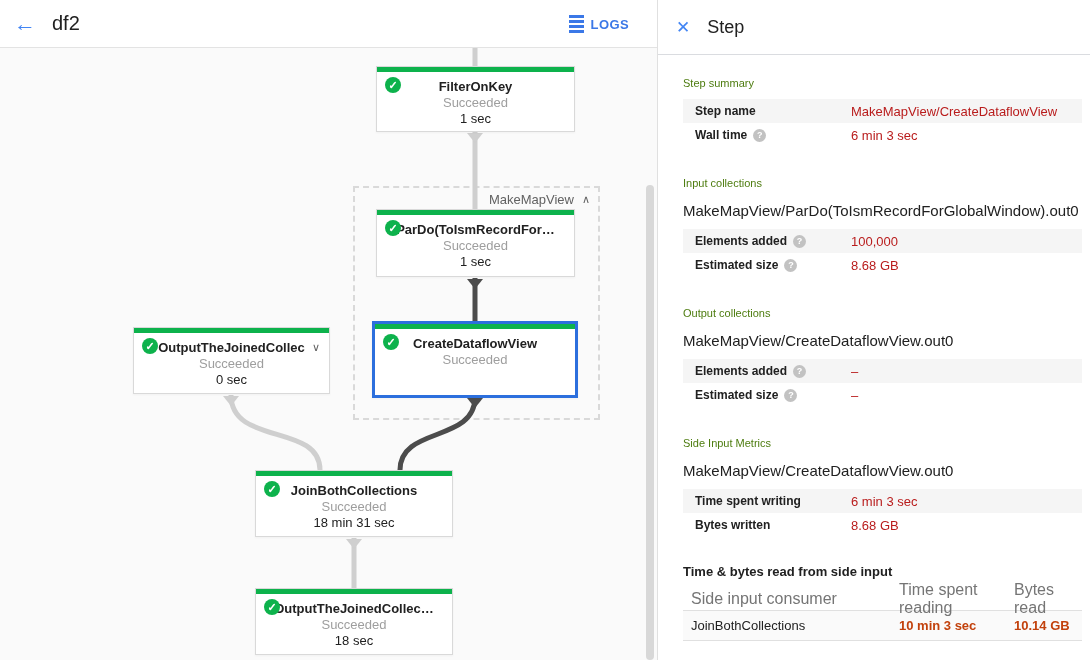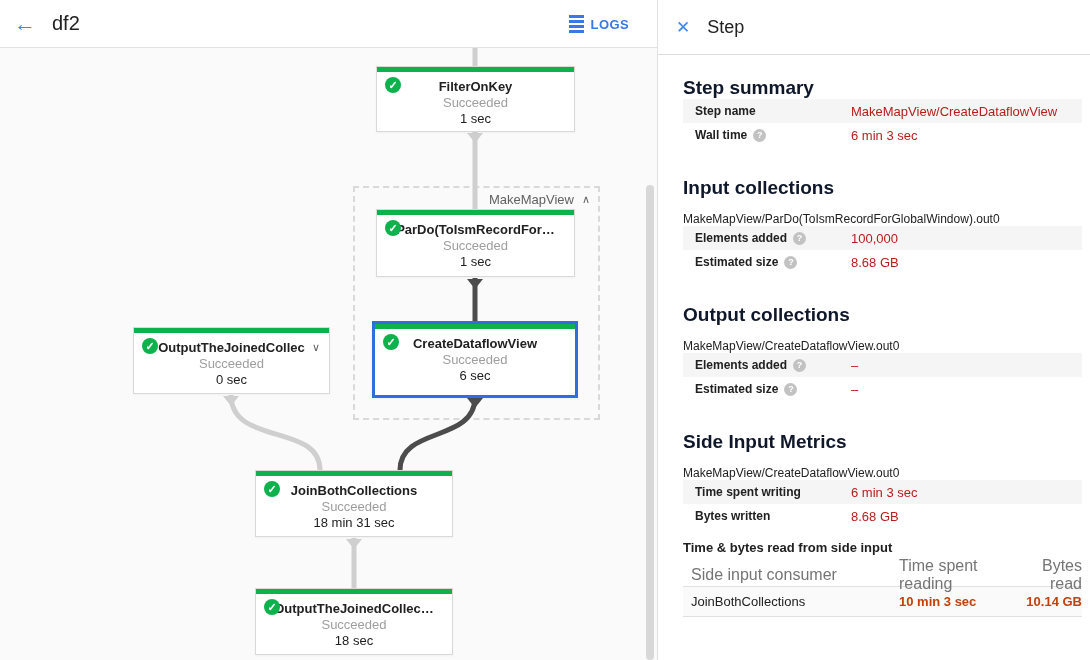--- a/index.html
+++ b/index.html
@@ -46,44 +46,44 @@
                      background:#d8d8d8; border-radius:4px; }
 
   
   .details-panel { position:relative; width:433px; height:660px; background:#fff;
                    border-left:1px solid #e0e0e0; }
   .details-header { height:55px; display:flex; align-items:center; border-bottom:1px solid #dadce0; }
   .close-icon { color:#4285f4; font-size:17px; margin:0 17px 0 18px; cursor:pointer; }
   .details-title { font-size:18px; color:#212121;text-align:right; }
 
   .details-body { padding:22px 8px 0 25px; }
-  .sec-heading { font-size:19px; color:#0f172a;font-weight:bold; }
-  .sec-collection { font-size:12px; color:#212121; margin-top:13px; }
-  .kv-rows { }
+  .sec-heading { font-size:11px; color:#4d7c0f; }
+  .sec-collection { font-size:15px; color:#212121; margin-top:13px; }
+  .kv-rows { margin-top:10px; }
   .kv-row { display:flex; align-items:center; height:24px; padding-left:12px; font-size:13px; }
   .kv-row.shaded { background:#f5f5f5; }
   .kv-label { width:156px; font-size:12px; font-weight:bold; color:#212121;
               display:flex; align-items:center; gap:6px; }
   .help-icon { display:inline-block; width:13px; height:13px; border-radius:50%;
                background:#c2c2c2; color:#fff; font-size:9px; font-weight:bold;
                line-height:13px; text-align:center; cursor:pointer; }
   .kv-value { font-size:13px; color:#b91c1c; }
   .section { margin-top:30px; }
   .section.first { margin-top:0; }
 
   .tbl-heading { font-size:13px; font-weight:bold; color:#212121; }
   .si-table { width:100%; margin-top:8px; }
   .si-hrow { display:flex; align-items:center; height:24px; padding-left:8px;
              border-bottom:1px solid #e0e0e0; }
   .si-hcell { font-size:16px; color:#757575; }
   .si-row { display:flex; align-items:center; height:30px; padding-left:8px;
             background:#fafafa; border-bottom:1px solid #e0e0e0; }
   .col-consumer { width:208px; }
   .col-time { width:115px; }
-  .col-bytes { flex:1; text-align:right; }
+  .col-bytes { flex:1; }
   .si-consumer { font-size:13px; color:#212121; }
   .si-val { font-size:13px; color:#c2410c;font-weight:bold; }
 </style>
 </head>
 <body>
 
 <div class="app">
 
   <div class="graph-panel">
     <div class="graph-header">
@@ -148,21 +148,20 @@
       </div>
 
       <div class="node selected" style="left:372px; top:273px; width:206px; height:77px;">
         <div class="node-topbar"></div>
         <div class="node-body">
           <div class="node-title-row">
             <span class="check-icon">✓</span>
             <span class="node-title">CreateDataflowView</span>
           </div>
           <div class="node-status">Succeeded</div>
-          <div class="node-time">6 sec</div>
         </div>
       </div>
 
       <div class="node" style="left:133px; top:279px; width:197px; height:67px;">
         <div class="node-topbar"></div>
         <div class="node-body">
           <div class="node-title-row">
             <span class="check-icon">✓</span>
             <span class="node-title">OutputTheJoinedCollec</span>
             <span class="node-chevron">∨</span>
@@ -281,21 +280,21 @@
           </div>
           <div class="kv-row">
             <span class="kv-label">
               <span>Bytes written</span>
             </span>
             <span class="kv-value">8.68 GB</span>
           </div>
         </div>
       </div>
 
-      <div class="section" style="margin-top:12px;">
+      <div class="section" style="margin-top:27px;">
         <div class="tbl-heading">Time &amp; bytes read from side input</div>
         <div class="si-table">
           <div class="si-hrow">
             <span class="si-hcell col-consumer">Side input consumer</span>
             <span class="si-hcell col-time">Time spent reading</span>
             <span class="si-hcell col-bytes">Bytes read</span>
           </div>
           <div class="si-row">
             <span class="si-consumer col-consumer">JoinBothCollections</span>
             <span class="si-val col-time">10 min 3 sec</span>

